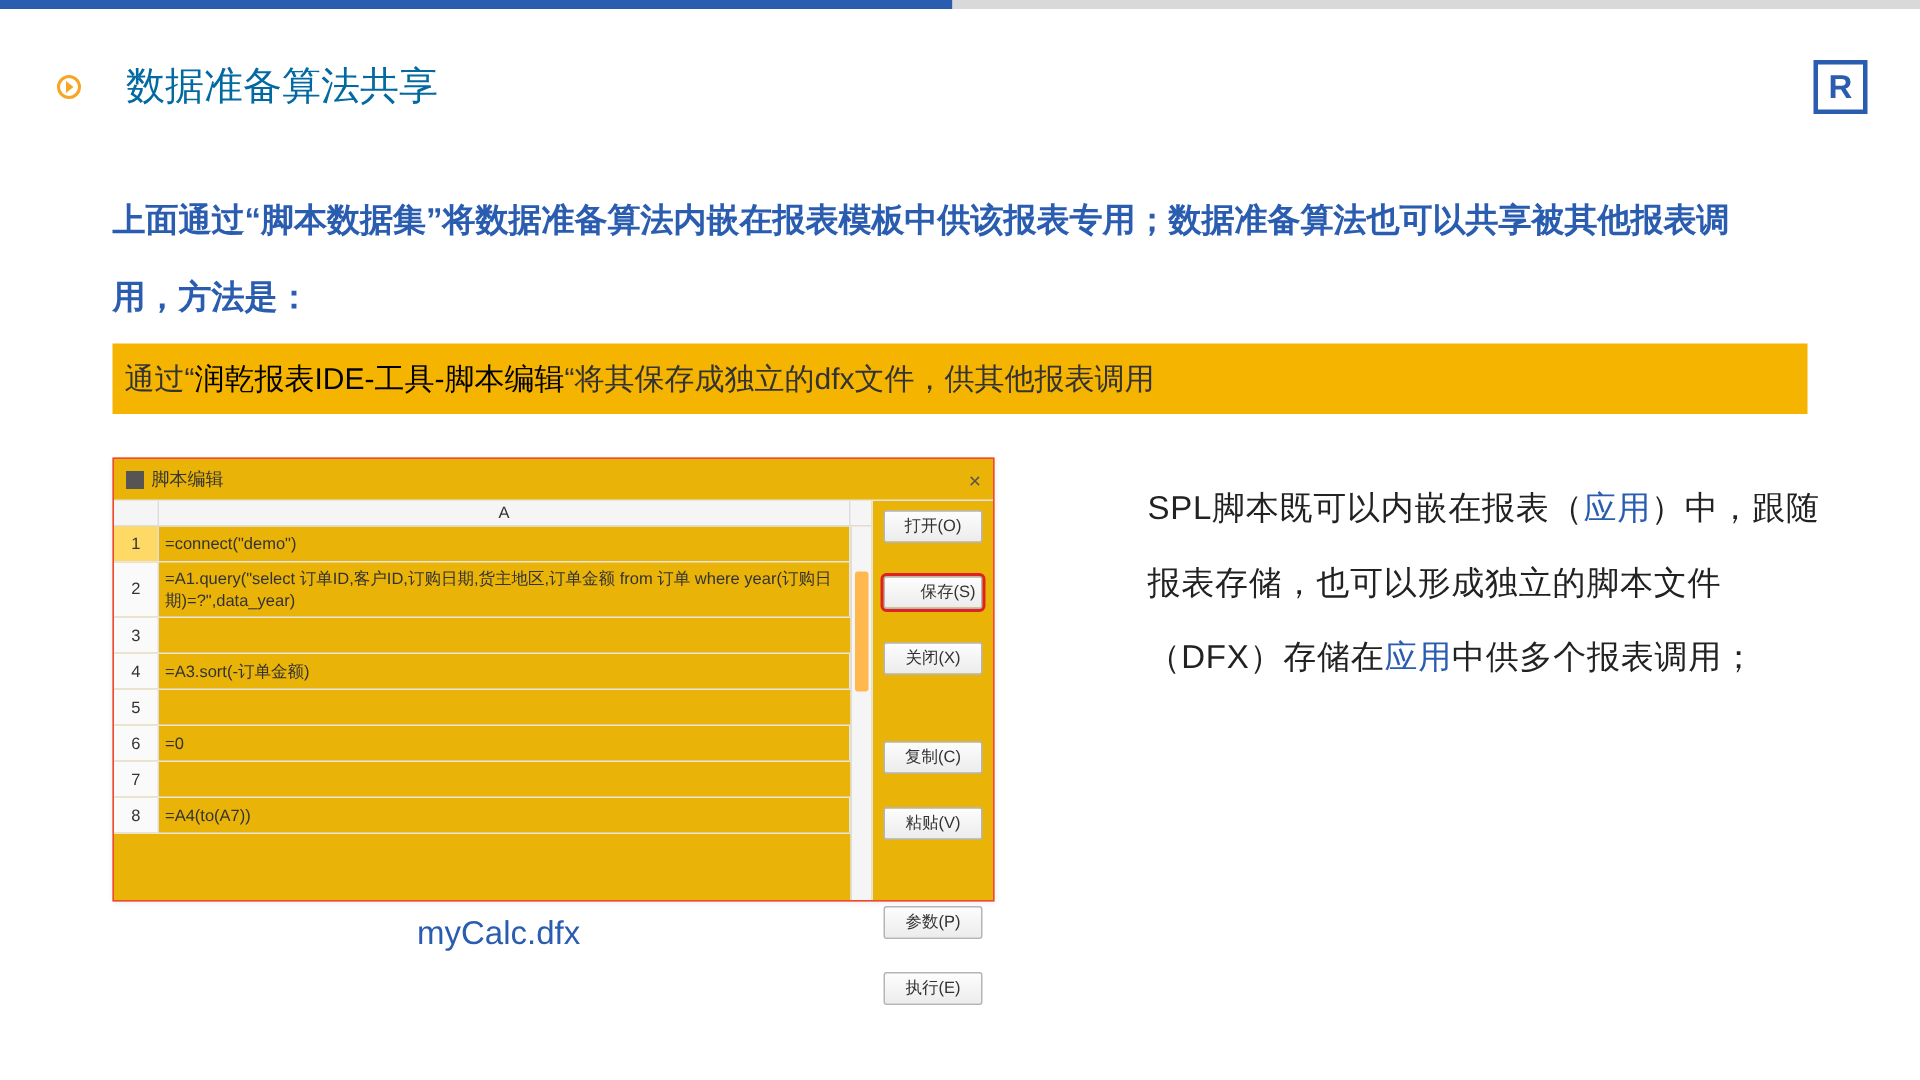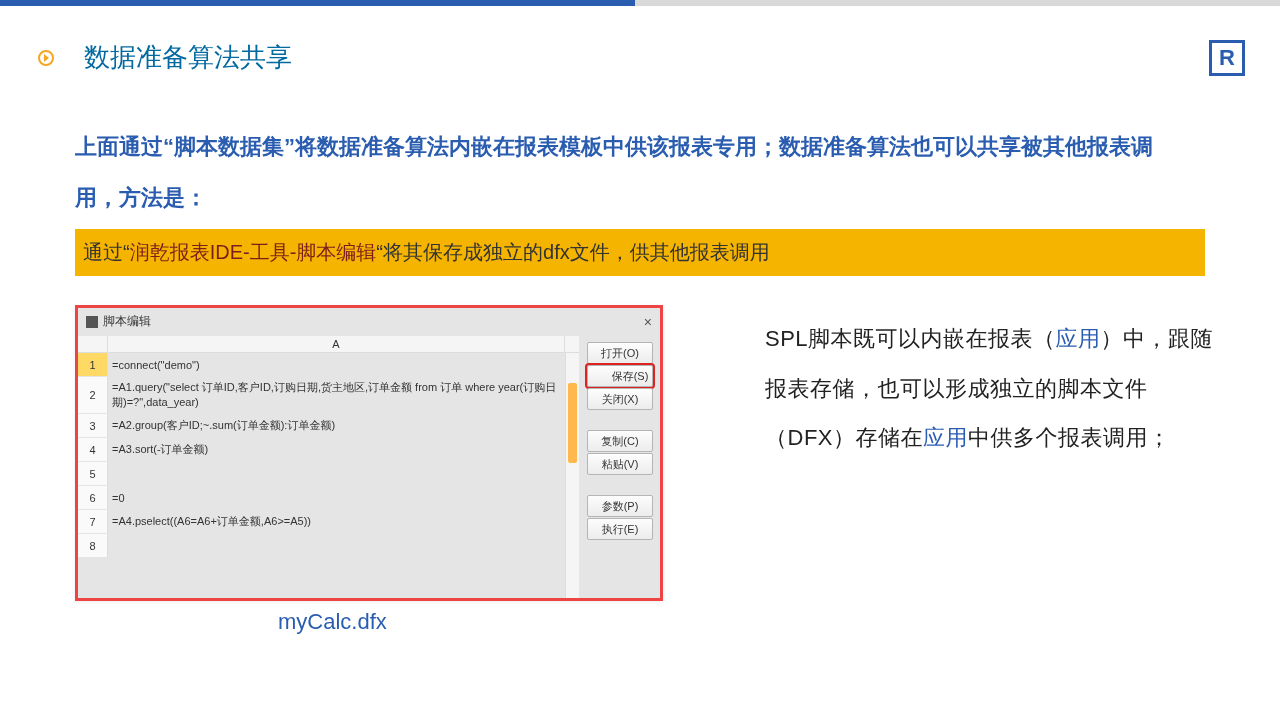--- a/index.html
+++ b/index.html
@@ -69,29 +69,29 @@
 
   .orange-banner {
     position: absolute;
     left: 75px; top: 229px;
     width: 1130px;
     background: #f5b400;
     padding: 10px 8px;
     font-size: 20px;
     color: #333;
   }
-  .orange-banner .hl { color: #7f1d1d; }
+  .orange-banner .hl { color: #000000; }
 
   .editor-panel {
     position: absolute;
     left: 75px; top: 305px;
     width: 588px;
     height: 296px;
-    border: 3px solid #ef4444;
-    background: #e5e5e5;
+    border: 1px solid #ef4444;
+    background: #eab308;
     box-shadow: 0 1px 4px rgba(0,0,0,0.08);
   }
   .editor-titlebar {
     height: 28px;
     display: flex; align-items: center;
     padding: 0 8px;
     font-size: 12px;
     color: #333;
     border-bottom: 1px solid #e5e5e5;
   }
@@ -178,21 +178,21 @@
   }
   .grid-rows-wrap { flex: 1; display: flex; }
   .grid-rows { flex: 1; }
 
   .side-buttons {
     width: 80px;
     display: flex;
     flex-direction: column;
     align-items: center;
     padding-top: 6px;
-    gap: 1px;
+    gap: 22px;
   }
   .sbtn {
     width: 66px;
     height: 22px;
     border: 1px solid #b5b5b5;
     background: linear-gradient(#fdfdfd, #ececec);
     font-size: 11px;
     color: #333;
     border-radius: 2px;
     text-align: center;
@@ -260,39 +260,38 @@
           <div class="grid-row row1">
             <div class="rownum">1</div>
             <div class="cell">=connect("demo")</div>
           </div>
           <div class="grid-row tall">
             <div class="rownum">2</div>
             <div class="cell">=A1.query("select 订单ID,客户ID,订购日期,货主地区,订单金额 from 订单 where year(订购日期)=?",data_year)</div>
           </div>
           <div class="grid-row">
             <div class="rownum">3</div>
-            <div class="cell">=A2.group(客户ID;~.sum(订单金额):订单金额)</div>
           </div>
           <div class="grid-row">
             <div class="rownum">4</div>
             <div class="cell">=A3.sort(-订单金额)</div>
           </div>
           <div class="grid-row">
             <div class="rownum">5</div>
           </div>
           <div class="grid-row">
             <div class="rownum">6</div>
             <div class="cell">=0</div>
           </div>
           <div class="grid-row">
             <div class="rownum">7</div>
-            <div class="cell">=A4.pselect((A6=A6+订单金额,A6&gt;=A5))</div>
           </div>
           <div class="grid-row">
             <div class="rownum">8</div>
+            <div class="cell">=A4(to(A7))</div>
           </div>
         </div>
         <div class="scrollbar-v"></div>
       </div>
     </div>
     <div class="side-buttons">
       <div class="sbtn">打开(O)</div>
       <div class="sbtn highlight">保存(S)</div>
       <div class="sbtn">关闭(X)</div>
       <div class="side-spacer"></div>

